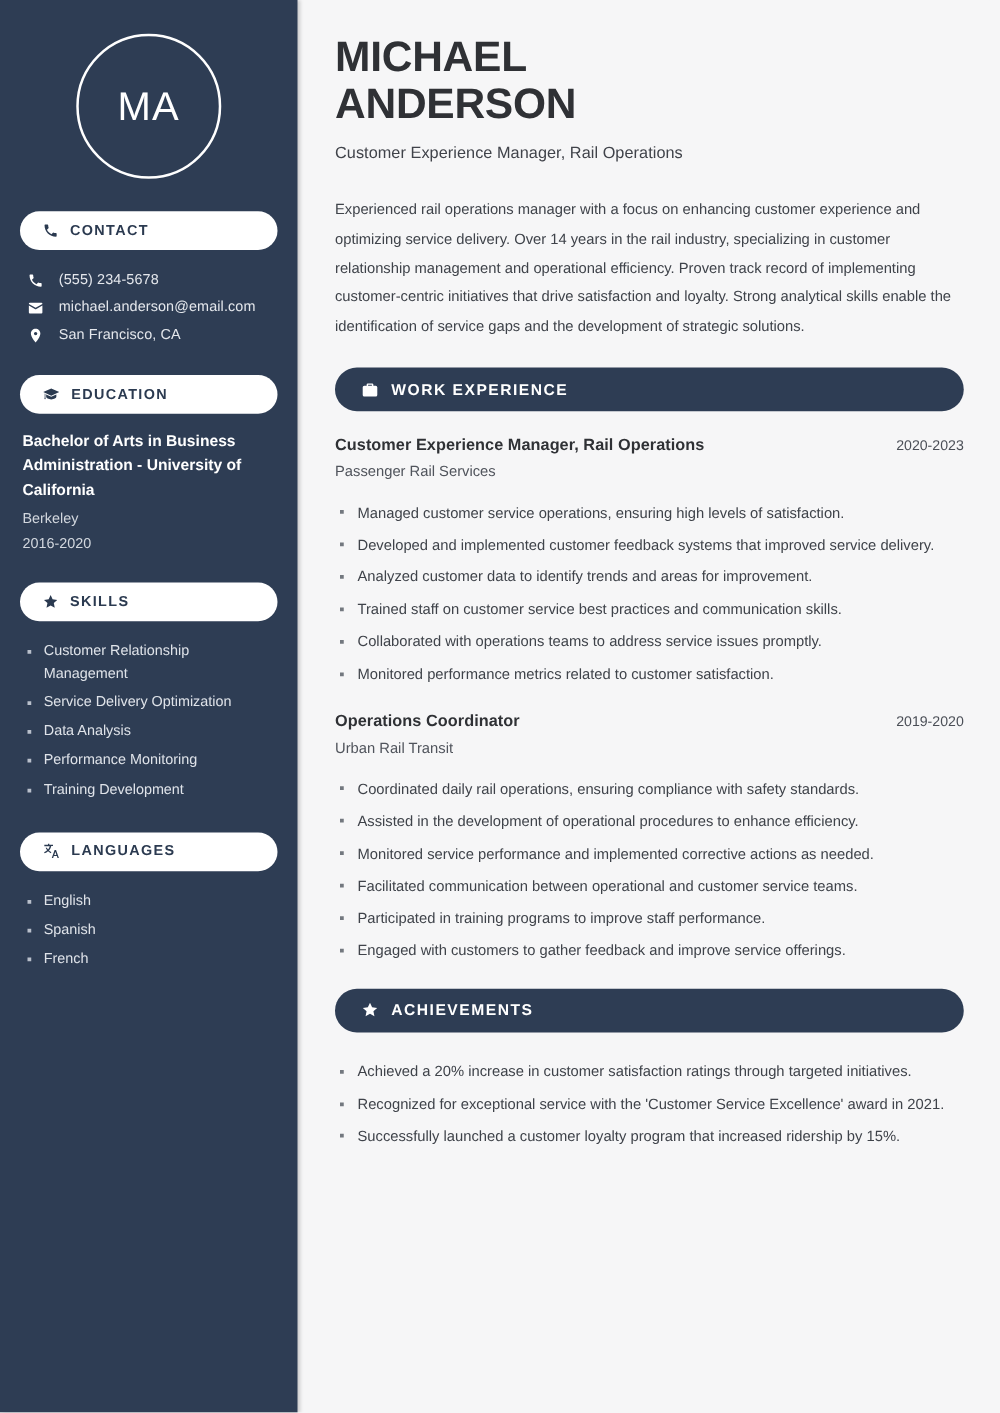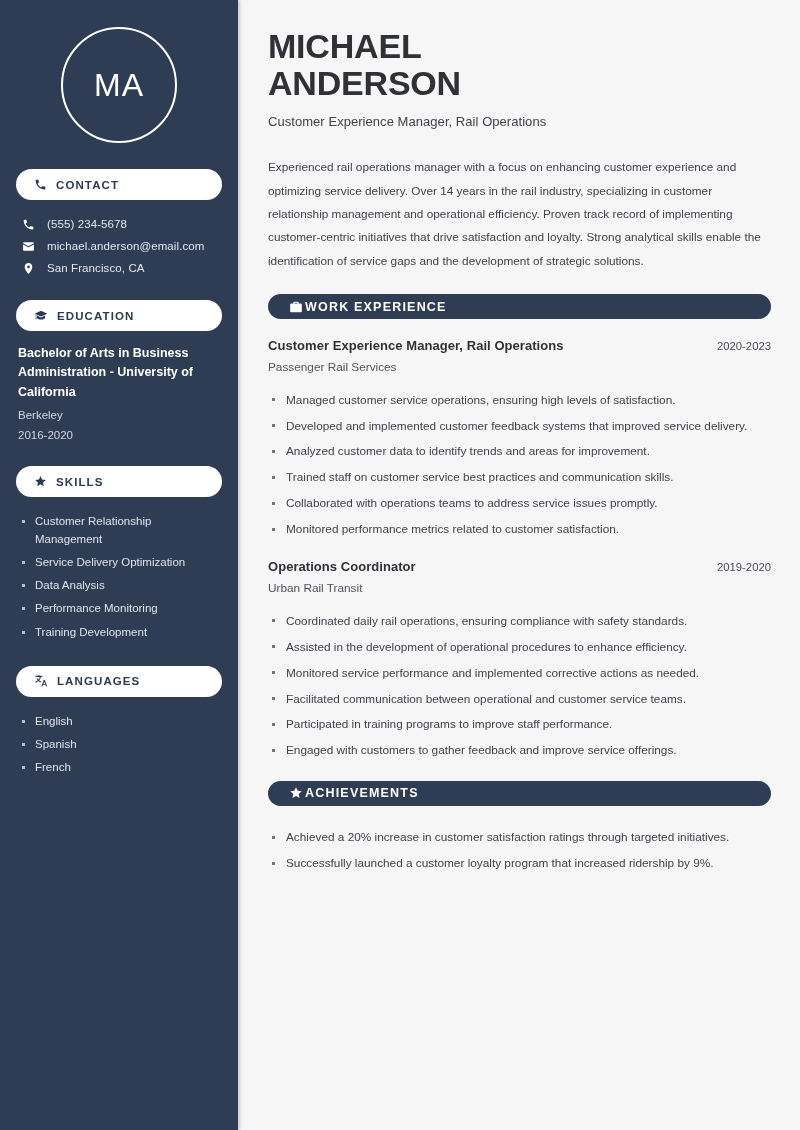--- a/index.html
+++ b/index.html
@@ -149,24 +149,24 @@
     font-size: 11.8px;
     line-height: 1.98;
     margin-bottom: 21px;
     padding-right: 4px;
   }
 
   
   .section-bar {
     background: #2e3d54;
     border-radius: 100px;
-    height: 25px;
+    height: 35px;
     display: flex;
     align-items: center;
-    gap: 2px;
+    gap: 10px;
     padding: 0 21px;
     margin-bottom: 19px;
   }
   .section-bar .bar-label {
     color: #ffffff;
     font-size: 12.5px;
     font-weight: 700;
     letter-spacing: 1.2px;
   }
   .section-bar .ico { color: #ffffff; display: flex; align-items: center; }
@@ -366,17 +366,18 @@
     <div class="section-bar">
       <span class="ico">
         <svg width="14" height="14" viewBox="0 0 24 24" fill="currentColor">
             <path d="M12 2l2.9 6.3 6.9.8-5.1 4.7 1.4 6.8L12 17.2 5.9 20.6l1.4-6.8L2.2 9.1l6.9-.8L12 2z"></path>
           </svg>
       </span>
       <span class="bar-label">ACHIEVEMENTS</span>
     </div>
     <ul class="main-list achv-list">
       <li>Achieved a 20% increase in customer satisfaction ratings through targeted initiatives.</li>
-      <li>Successfully launched a customer loyalty program that increased ridership by 9%.</li>
+      <li>Recognized for exceptional service with the 'Customer Service Excellence' award in 2021.</li>
+      <li>Successfully launched a customer loyalty program that increased ridership by 15%.</li>
     </ul>
 
   </main>
 </div>
 
 </body></html>

